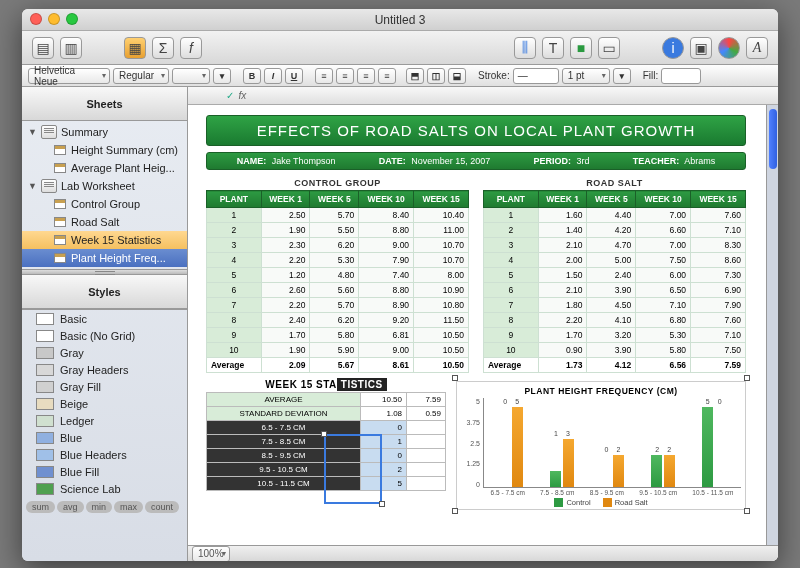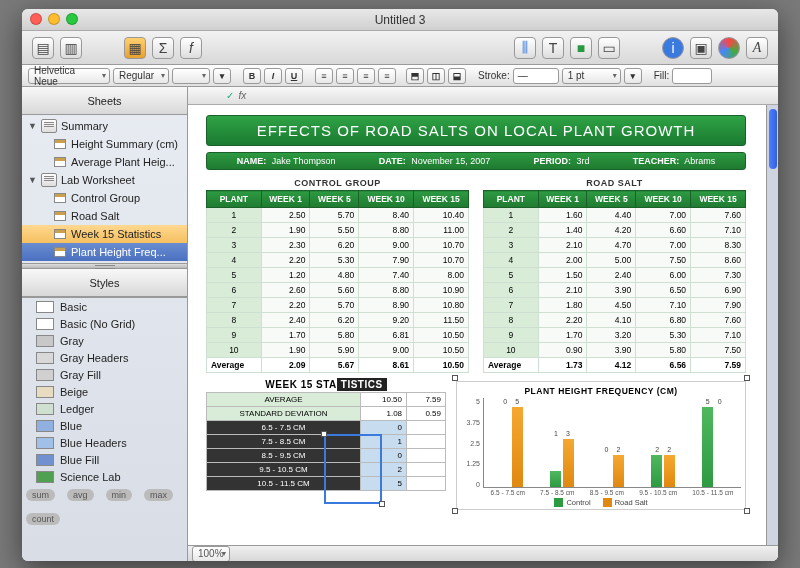--- a/index.html
+++ b/index.html
@@ -13,37 +13,37 @@
 .tbtn { height:22px; min-width:22px; background:linear-gradient(#fff,#ddd); border:1px solid #999; border-radius:4px; display:flex; align-items:center; justify-content:center; font-size:14px; color:#444; }
 .tsp { flex:0 0 30px; }
 .tgrow { flex:1; }
 .proprow { height:22px; background:linear-gradient(#fefefe,#e0e0e0); border-bottom:1px solid #9a9a9a; display:flex; align-items:center; padding:0 6px; gap:3px; font-size:10px; color:#333; }
 .pselect { height:16px; background:linear-gradient(#fff,#e8e8e8); border:1px solid #999; border-radius:3px; display:flex; align-items:center; padding:0 14px 0 5px; position:relative; font-size:10px; }
 .pselect::after { content:'▾'; position:absolute; right:3px; font-size:8px; color:#666; }
 .pbtn { width:18px; height:16px; background:linear-gradient(#fff,#e8e8e8); border:1px solid #999; border-radius:3px; display:flex; align-items:center; justify-content:center; font-size:9px; font-weight:bold; }
 .pfield { height:16px; background:#fff; border:1px solid #999; border-radius:3px; display:flex; align-items:center; padding:0 4px; }
 .body { flex:1; display:flex; overflow:hidden; }
 .sidebar { width:166px; background:linear-gradient(#e8ecf2,#d8dde6); border-right:1px solid #999; display:flex; flex-direction:column; font-size:11px; color:#222; }
-.shead { height:28px; background:linear-gradient(#f8f8f8,#d8d8d8); border-bottom:1px solid #999; display:flex; align-items:center; justify-content:center; font-weight:400;text-align:center; }
+.shead { height:34px; background:linear-gradient(#f8f8f8,#d8d8d8); border-bottom:1px solid #999; display:flex; align-items:center; justify-content:center; font-weight:700;text-align:center; }
 .sgroup { padding:2px 0; }
 .sgitem { display:flex; align-items:center; height:18px; padding-left:6px; gap:4px; }
 .sgitem .arr { font-size:9px; color:#555; }
 .sgitem .ico { width:16px; height:14px; }
 .ico-sheet { background:linear-gradient(#fff,#ddd); border:1px solid #888; border-radius:2px; position:relative; }
 .ico-sheet::after { content:''; position:absolute; top:2px; left:2px; right:2px; height:1px; background:#888; box-shadow:0 2px #888,0 4px #888; }
 .ico-table { background:#fff; border:1px solid #888; position:relative; }
 .ico-table::before{content:'';position:absolute;top:0;left:0;right:0;height:3px;background:#c8a050;}
 .subitem { display:flex; align-items:center; height:18px; padding-left:32px; gap:5px; }
 .subitem.sel { background:linear-gradient(#6a8dd0,#4a70c0); color:#fff; }
 .subitem.hl { background:linear-gradient(#ffd890,#f5c060); }
 .sco { width:12px; height:10px; }
 .styles { border-top:1px solid #999; }
 .stylerow { display:flex; align-items:center; height:17px; padding-left:14px; gap:6px; }
 .stylesw { width:18px; height:12px; border:1px solid #888; }
-.pillrow { display:flex; flex-wrap:wrap; gap:12px; padding:4px; }
+.pillrow { display:flex; flex-wrap:wrap; gap:2px; padding:4px; }
 .pill { padding:1px 6px; background:#bbb; border-radius:8px; font-size:9px; color:#555; }
 .splitter { height:6px; background:linear-gradient(#ddd,#bbb); border-top:1px solid #999; border-bottom:1px solid #999; display:flex; justify-content:center; }
 .splitter::after{content:'';width:20px;height:2px;border-top:1px solid #888;border-bottom:1px solid #888;margin-top:1px;}
 .canvas-wrap { flex:1; display:flex; flex-direction:column; background:#fff; position:relative; }
 .fxbar { height:18px; background:linear-gradient(#f8f8f8,#e0e0e0); border-bottom:1px solid #aaa; display:flex; align-items:center; font-size:10px; color:#666; padding-left:4px; gap:4px; }
 .canvas { flex:1; background:#fff; overflow:hidden; position:relative; }
 .scrollr { position:absolute; right:0; top:0; bottom:0; width:12px; background:#cfd5e0; border-left:1px solid #999; }
 .scrollr::after { content:''; position:absolute; top:4px; left:2px; width:8px; height:60px; background:linear-gradient(90deg,#5080ff,#3060e0); border-radius:4px; }
 .doc { position:absolute; left:0; top:0; right:14px; }
 .banner { margin:10px 18px 6px; background:linear-gradient(#2fa345,#1a7a30); color:#fff; border-radius:3px; text-align:center; padding:6px; font-size:15px; letter-spacing:1px; font-weight:500; border:1px solid #1a6028; }
@@ -143,21 +143,21 @@
     <div class="pbtn">≡</div>
     <div class="pbtn">≡</div>
     <div class="pbtn">≡</div>
     <div style="width:4px"></div>
     <div class="pbtn">⬒</div>
     <div class="pbtn">◫</div>
     <div class="pbtn">⬓</div>
     <div style="width:6px"></div>
     <span>Stroke:</span>
     <div class="pfield" style="width:46px">—</div>
-    <div class="pselect" style="width:59px">1 pt</div>
+    <div class="pselect" style="width:48px">1 pt</div>
     <div class="pbtn">▾</div>
     <div style="width:6px"></div>
     <span>Fill:</span>
     <div class="pfield" style="width:40px"></div>
   </div>
 
   <div class="body">
     <div class="sidebar">
       <div class="shead">Sheets</div>
       <div class="sgroup" id="sheets-groups">

